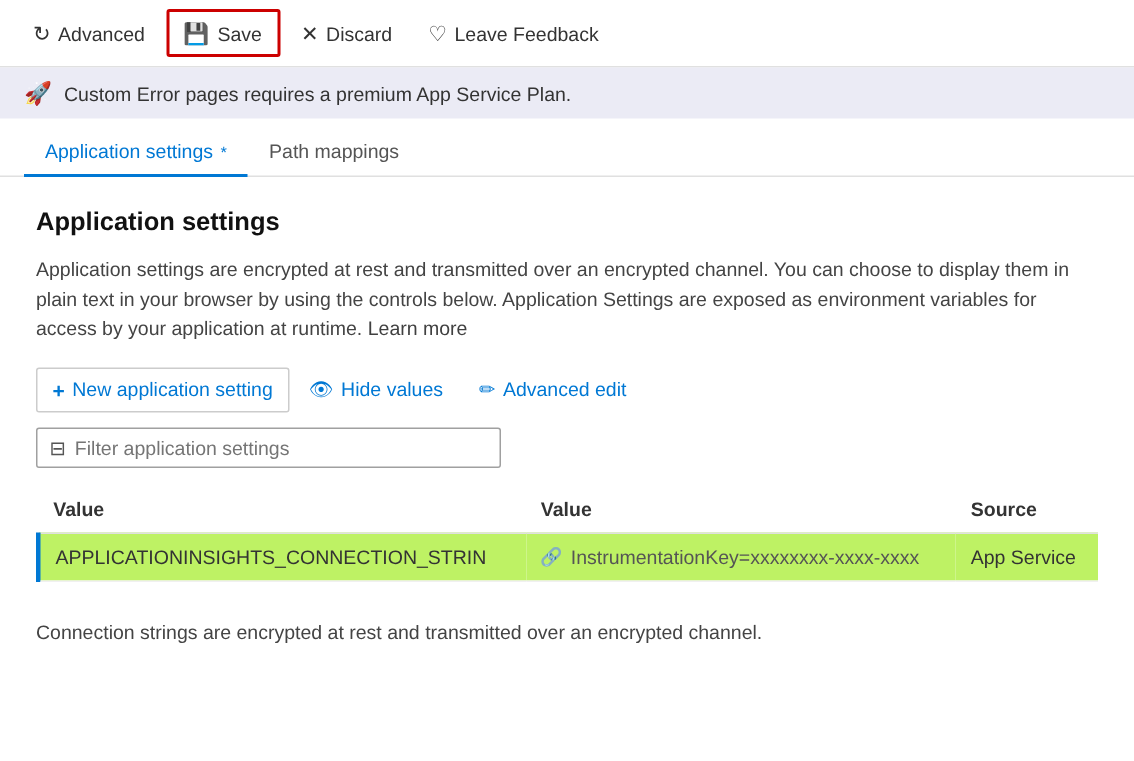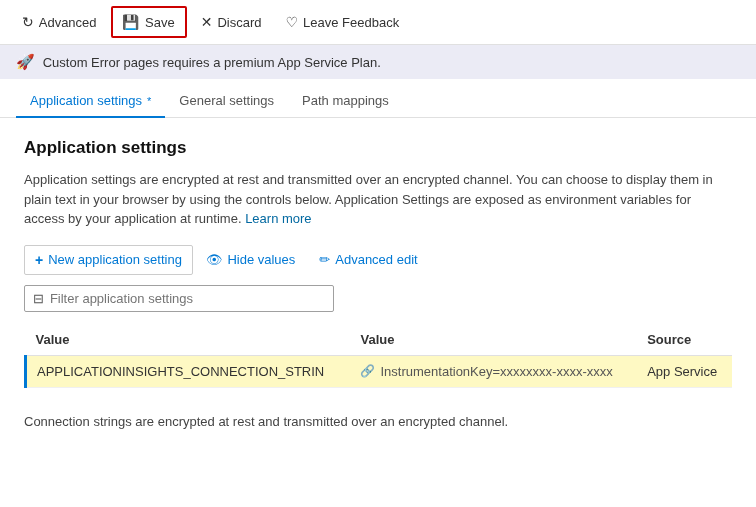--- a/index.html
+++ b/index.html
@@ -78,21 +78,21 @@
     }
 
     .description {
       font-size: 13px;
       color: #444;
       line-height: 1.5;
       margin-bottom: 16px;
       max-width: 700px;
     }
     .description a {
-      color: #0369a1;
+      color: #404040;
       text-decoration: none;
     }
 
     
     .action-bar {
       display: flex;
       align-items: center;
       gap: 2px;
       margin-bottom: 10px;
     }
@@ -144,21 +144,21 @@
       font-weight: 600;
       color: #333;
       border-bottom: 1px solid #e0e0e0;
     }
     .settings-table td {
       padding: 8px 10px;
       font-size: 13px;
       color: #333;
       border-bottom: 1px solid #f0f0f0;
     }
-    .settings-table tr.selected td { background: #fef9c3; }
+    .settings-table tr.selected td { background: #bef264; }
     .row-accent { border-left: 3px solid #0078d4; }
     .value-cell {
       display: flex;
       align-items: center;
       gap: 5px;
       color: #555;
     }
     .value-icon { color: #0078d4; font-size: 12px; }
 
     
@@ -188,23 +188,20 @@
 </div>
 
 <div class="banner">
   <span class="banner-icon">🚀</span>
   <span>Custom Error pages requires a premium App Service Plan.</span>
 </div>
 
 <div class="tabs">
   <a class="tab active">
     <span>Application settings</span><span class="tab-asterisk"> *</span>
-  </a>
-  <a class="tab">
-    <span>General settings</span>
   </a>
   <a class="tab">
     <span>Path mappings</span>
   </a>
 </div>
 
 <div class="content">
   <h2 class="section-title">Application settings</h2>
 
   <p class="description">

